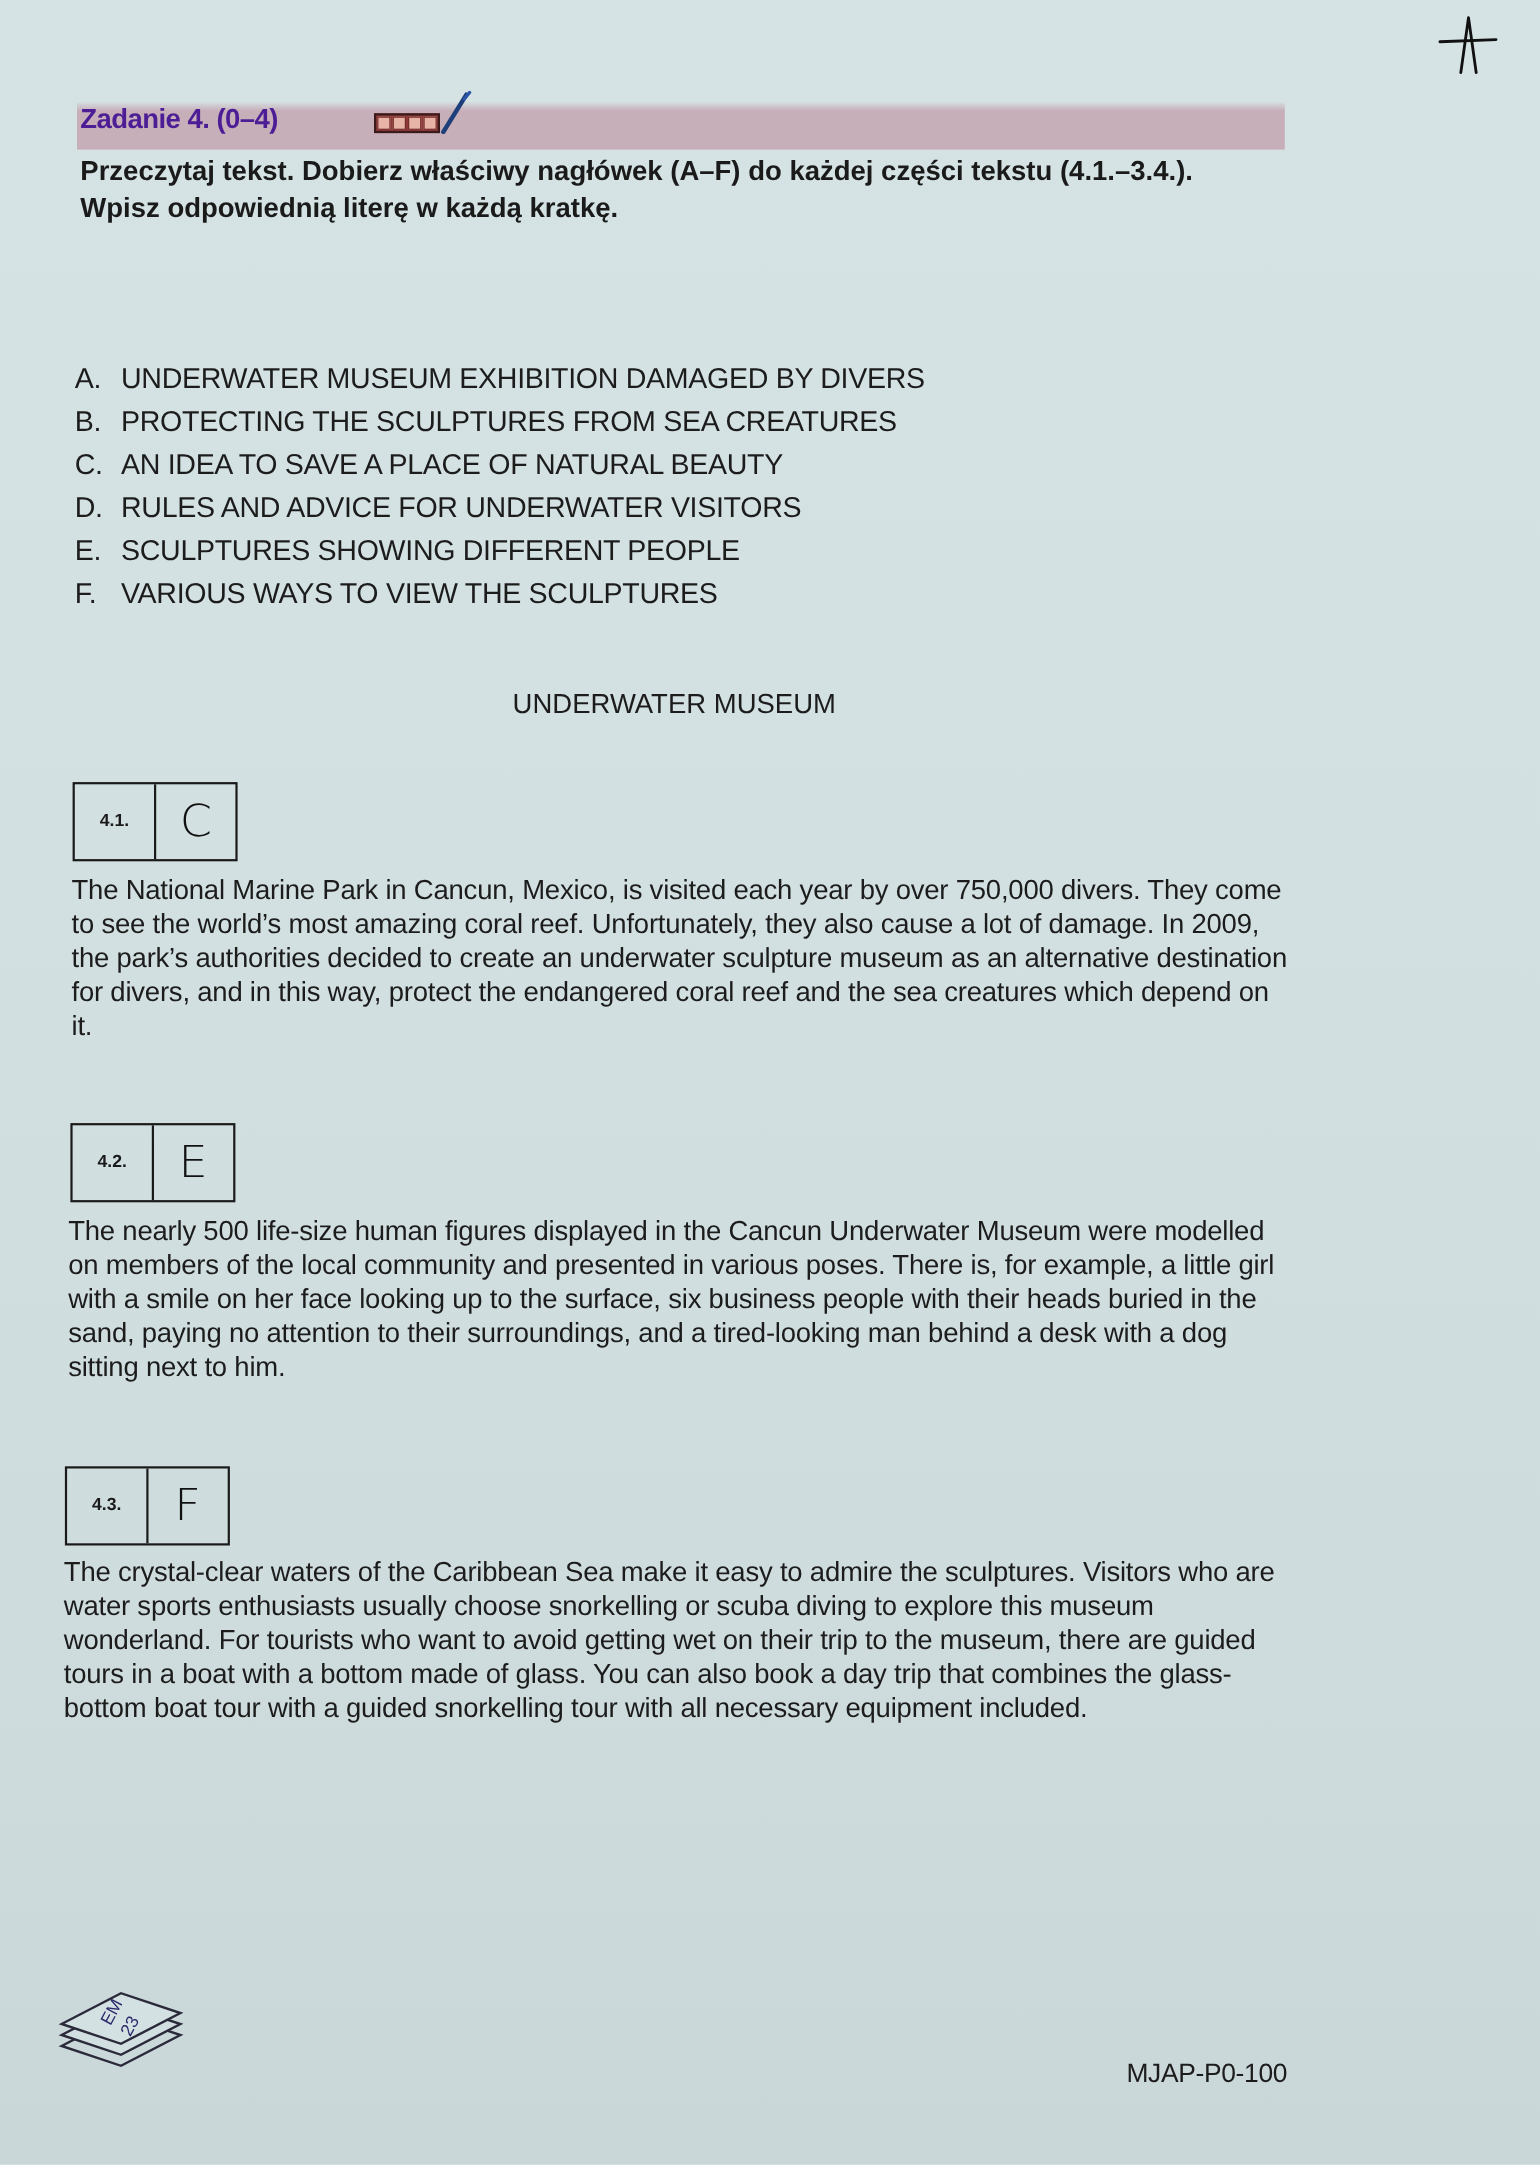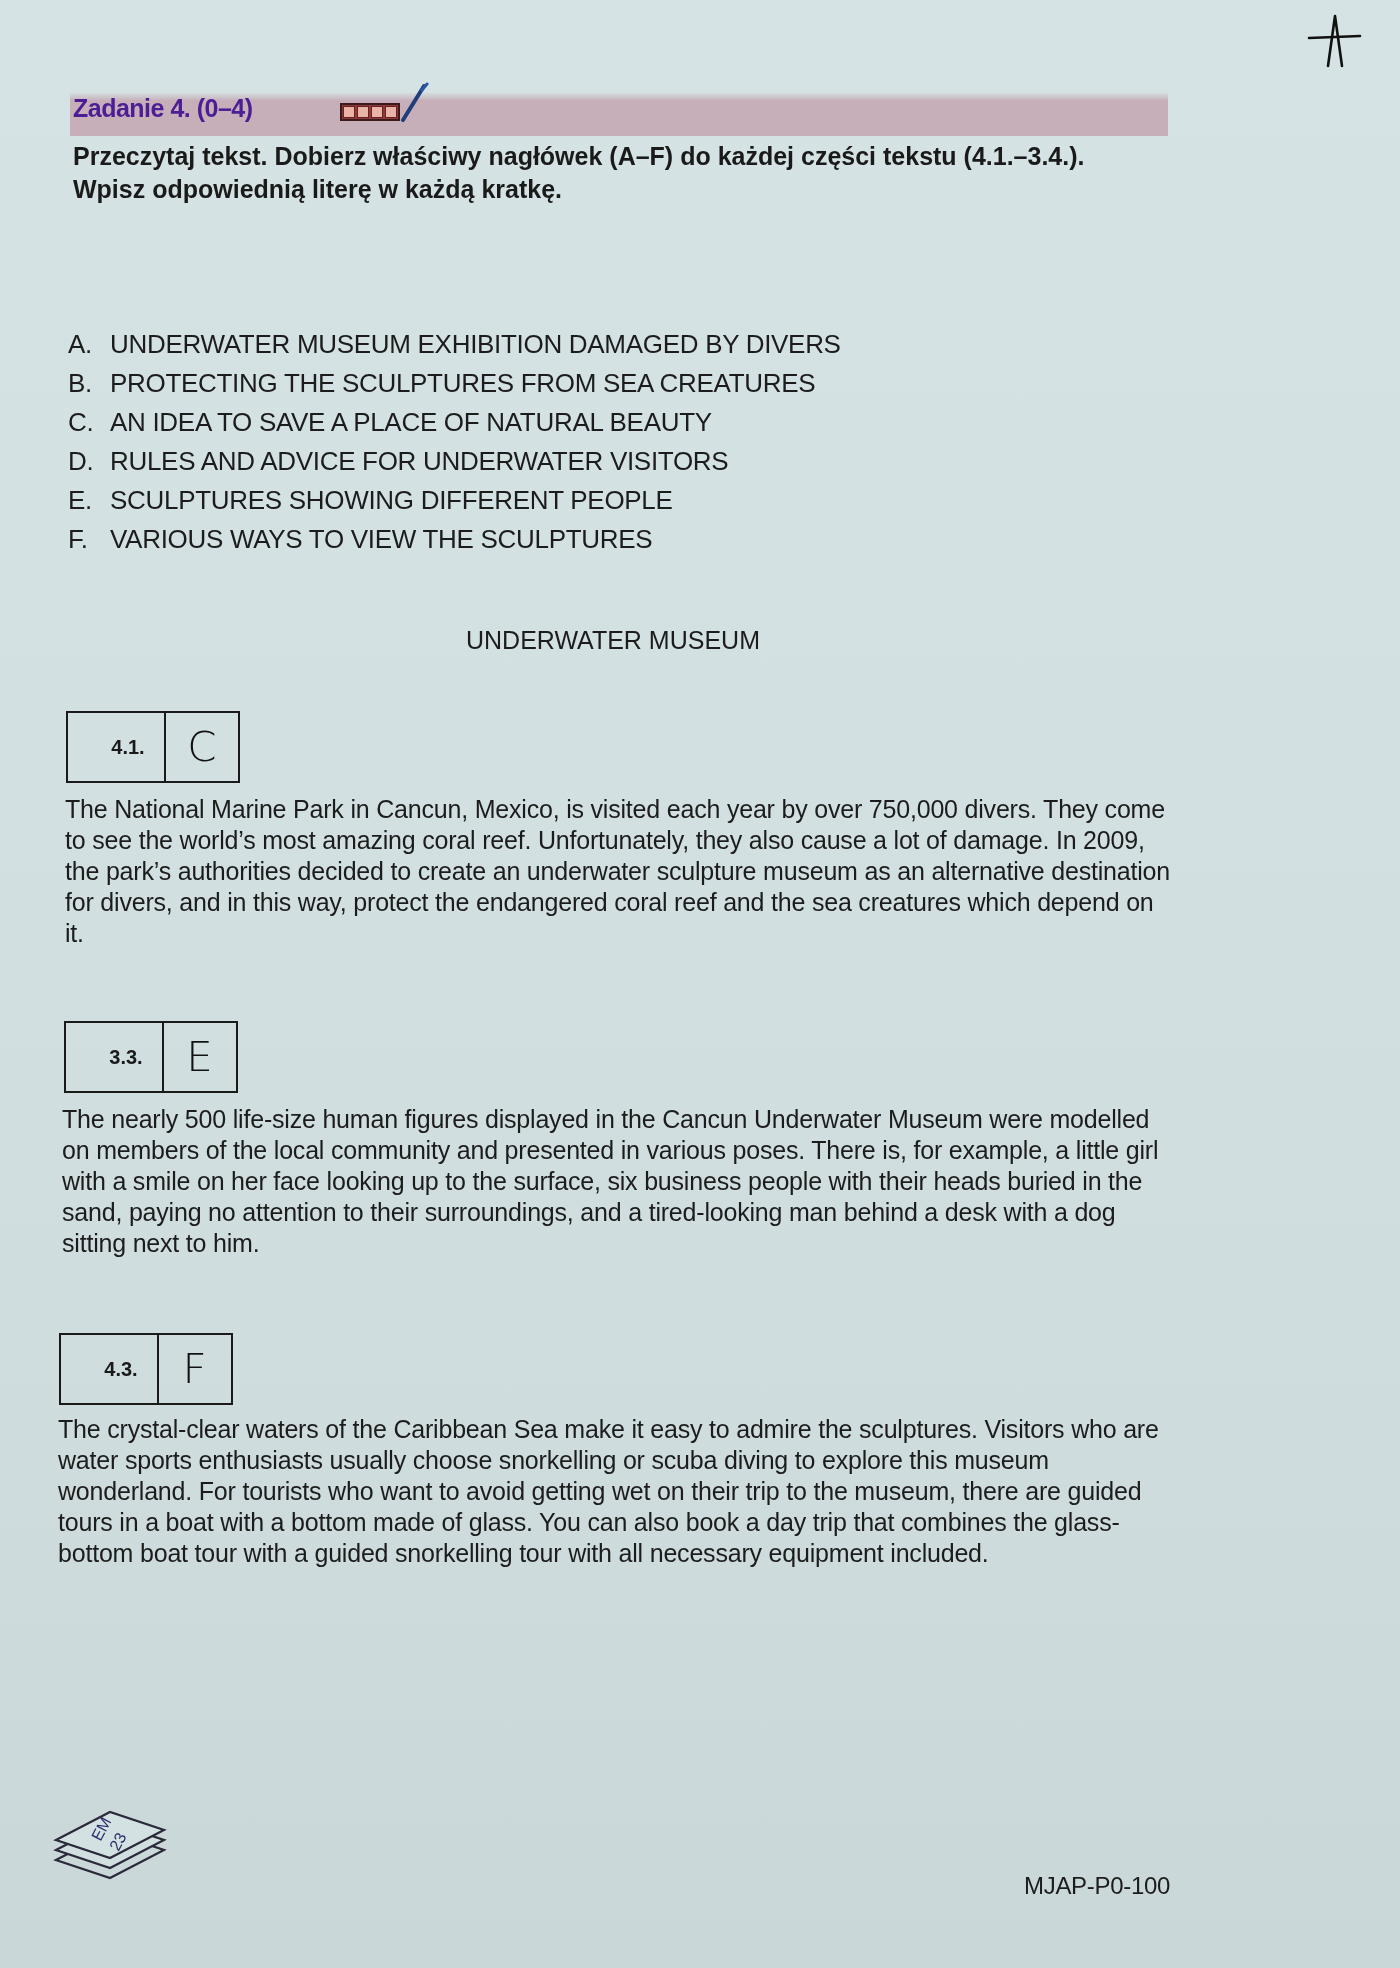--- a/index.html
+++ b/index.html
@@ -108,24 +108,23 @@
       display: flex;
       border: 2px solid #1a1a1a;
       height: 68px;
     }
     .answer-box .num {
       width: 72px;
       border-right: 2px solid #1a1a1a;
       display: flex;
       align-items: center;
       justify-content: center;
-      font-size: 20px;
+      font-size: 16px;
       font-weight: bold;
       color: #1a1a1a;
-      margin-left: 24px;
     }
     .answer-box .ans {
       width: 72px;
       display: flex;
       align-items: center;
       justify-content: center;
     }
     .hw {
       font-family: "DejaVu Sans", sans-serif;
       font-size: 40px;
@@ -224,21 +223,21 @@
 
   <div class="answer-box" style="left:66px; top:711px;">
     <div class="num">4.1.</div>
     <div class="ans">
         <span class="hw">C</span>
       </div>
   </div>
   <p class="para" style="left:65px; top:794px;">The National Marine Park in Cancun, Mexico, is visited each year by over 750,000 divers. They come to see the world’s most amazing coral reef. Unfortunately, they also cause a lot of damage. In 2009, the park’s authorities decided to create an underwater sculpture museum as an alternative destination for divers, and in this way, protect the endangered coral reef and the sea creatures which depend on it.</p>
 
   <div class="answer-box" style="left:64px; top:1021px;">
-    <div class="num">3.3.</div>
+    <div class="num">4.2.</div>
     <div class="ans">
         <span class="hw">E</span>
       </div>
   </div>
   <p class="para" style="left:62px; top:1104px;">The nearly 500 life-size human figures displayed in the Cancun Underwater Museum were modelled on members of the local community and presented in various poses. There is, for example, a little girl with a smile on her face looking up to the surface, six business people with their heads buried in the sand, paying no attention to their surroundings, and a tired-looking man behind a desk with a dog sitting next to him.</p>
 
   <div class="answer-box" style="left:59px; top:1333px;">
     <div class="num">4.3.</div>
     <div class="ans">
         <span class="hw">F</span>

